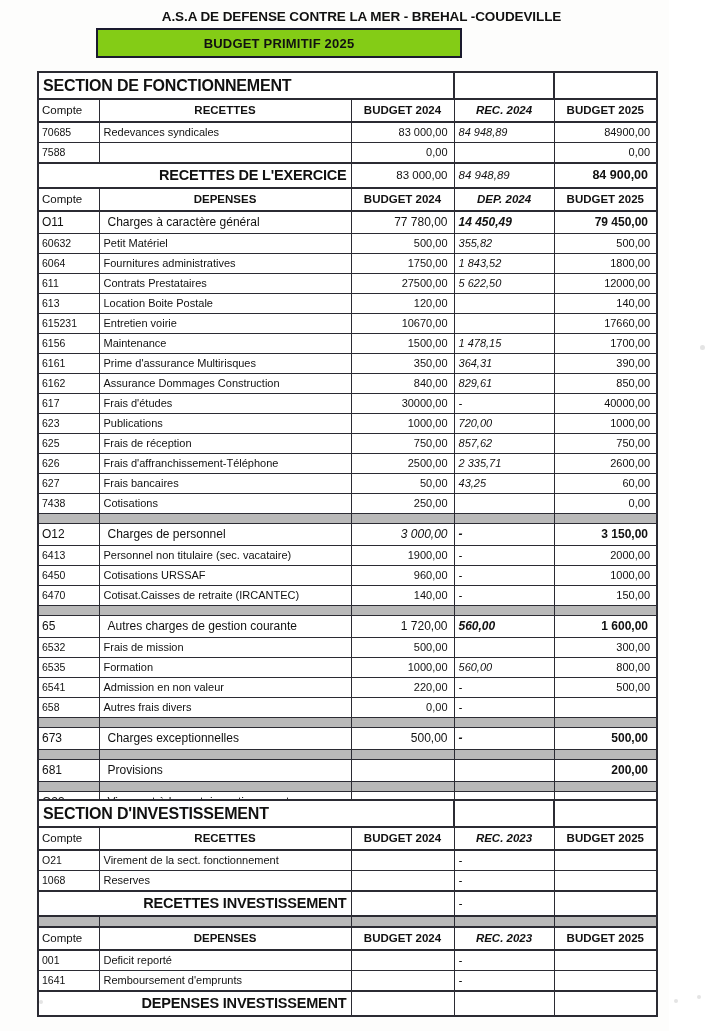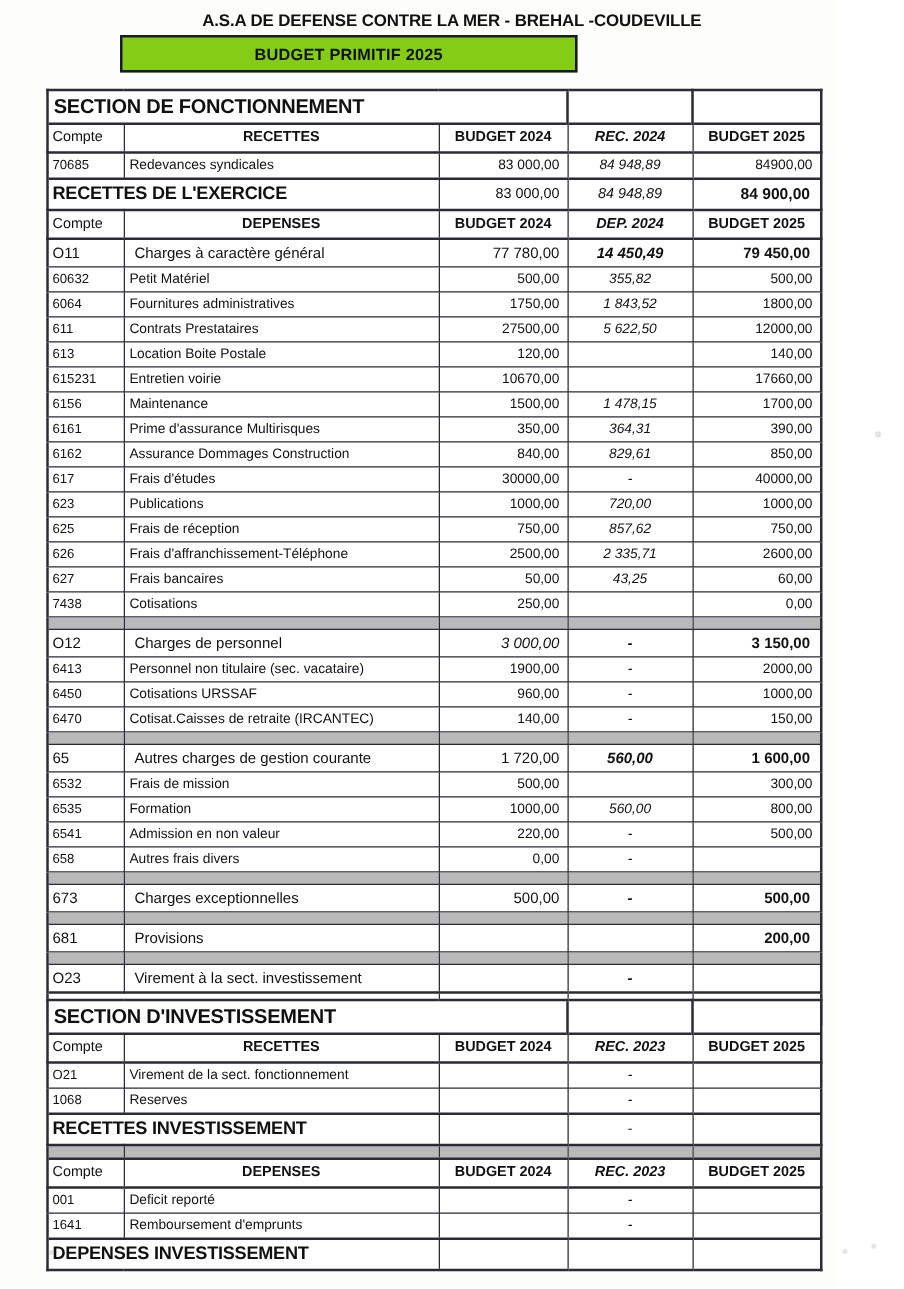--- a/index.html
+++ b/index.html
@@ -75,21 +75,21 @@
   col.c-lib    { width: 252px; }
   col.c-b24    { width: 103px; }
   col.c-rec    { width: 100px; }
   col.c-b25    { width: 103px; }
 
   
   td.compte    { font-size: 10.5px; font-weight: bold; text-align: left; padding-left: 3px; }
   td.compte-n  { font-weight: normal; }
   td.lib       { text-align: left; font-size: 11px; }
   td.num       { text-align: right; padding-right: 6px; font-size: 11px; }
-  td.num-i     { text-align: center; font-style: italic; font-size: 11px; }
+  td.num-i     { font-style: italic; font-size: 11px; }
 
   
   tr.section-title td {
     height: 25px;
     line-height: 25px;
     font-size: 16px;
     font-weight: bold;
     letter-spacing: -0.2px;
     border-left-width: 2px;
     border-top-width: 2px;
@@ -133,21 +133,21 @@
   
   tr.total td {
     font-weight: bold;
     height: 23px;
     line-height: 23px;
     border-top-width: 2px;
     border-bottom-width: 2px;
   }
   tr.total td.tot-label {
     font-size: 14.5px;
-    text-align: left;
+    text-align: right;
     padding-left: 3px;
     letter-spacing: -0.2px;
   }
   tr.total td.num   { font-weight: normal; font-size: 11.5px; }
   tr.total td.num-i { font-weight: normal; font-size: 11.5px; }
   tr.total td.bold-num { font-weight: bold; font-size: 12.5px; text-align: right; padding-right: 8px; }
 
   
   tr.spacer td {
     background: #b9b9b9;
@@ -202,20 +202,27 @@
           <td class="ch-rec">REC. 2024</td>
           <td class="">BUDGET 2025</td>
         </tr>
         <tr>
           <td class="compte compte-n">70685</td>
           <td class="lib">Redevances syndicales</td>
           <td class="num">83 000,00</td>
           <td class="num-i">84 948,89</td>
           <td class="num">84900,00</td>
         </tr>
+        <tr>
+          <td class="compte compte-n">7588</td>
+          <td class="lib"></td>
+          <td class="num">0,00</td>
+          <td class="num-i"></td>
+          <td class="num">0,00</td>
+        </tr>
         <tr class="total">
           <td class="tot-label" colspan="2">RECETTES DE L'EXERCICE</td>
           <td class="num">83 000,00</td>
           <td class="num-i">84 948,89</td>
           <td class="num bold-num">84 900,00</td>
         </tr>
         <tr class="colhead">
           <td class="ch-compte">Compte</td>
           <td class="">DEPENSES</td>
           <td class="">BUDGET 2024</td>

